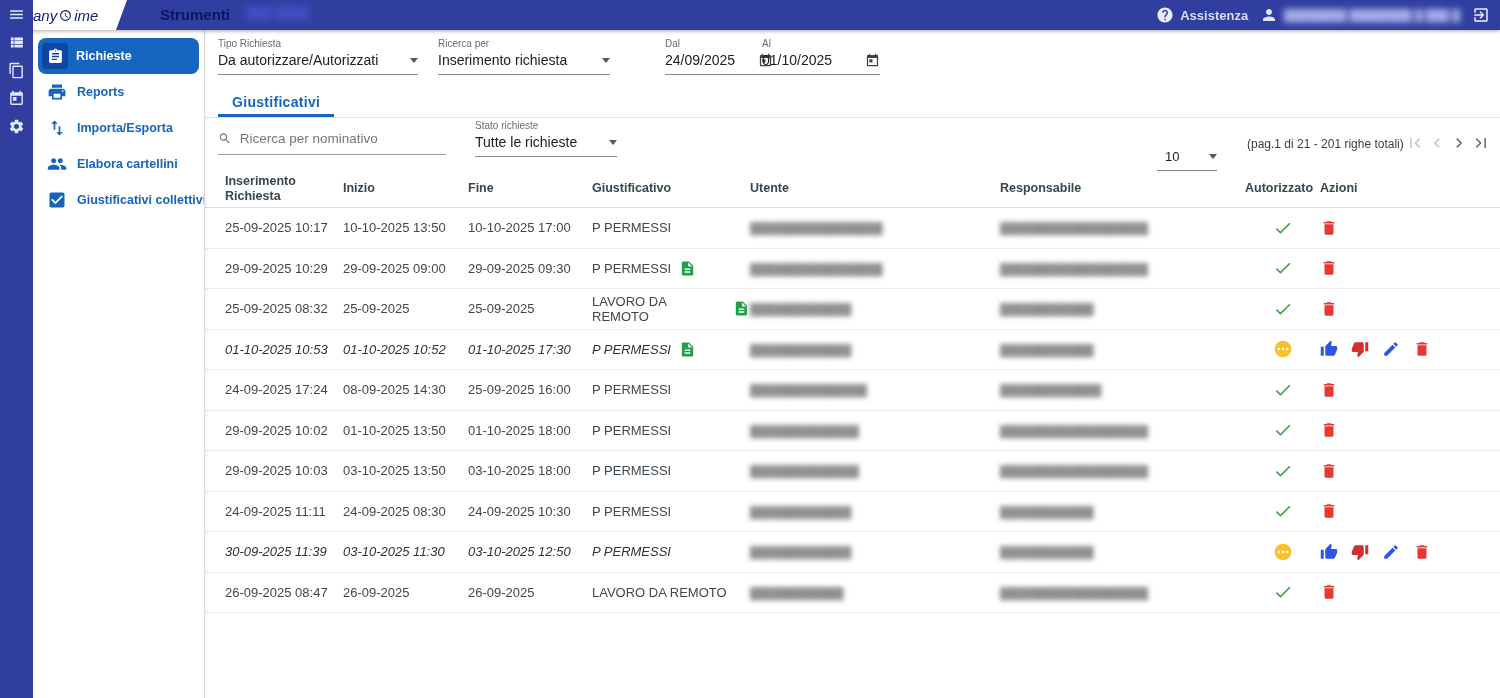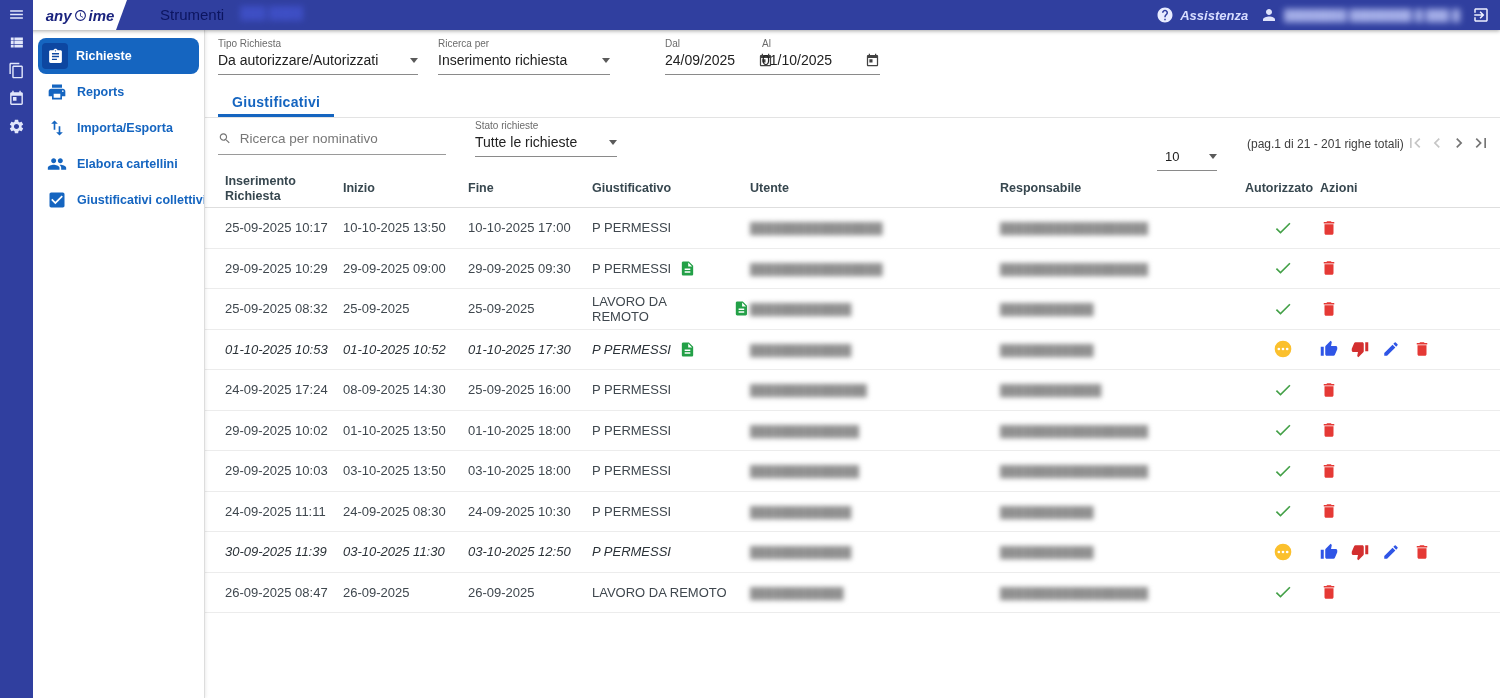--- a/index.html
+++ b/index.html
@@ -10,29 +10,29 @@
   }
   .ico { display:inline-flex; }
   .ico svg { width:100%; height:100%; display:block; }
 
   
   .topbar { position:absolute; left:0; top:0; width:1500px; height:30px; background:#303f9f; box-shadow:0 1px 4px rgba(0,0,0,.35); z-index:20; }
   .rail { position:absolute; left:0; top:0; width:33px; height:698px; background:#303f9f; z-index:21;
           display:flex; flex-direction:column; align-items:center; padding-top:6px; gap:11px; }
   .rail .ico { cursor:pointer; }
   .logo { position:absolute; left:33px; top:0; width:94px; height:30px; background:#fff; z-index:22;
-          display:flex; align-items:center; justify-content:center; gap:2px;
+          display:flex; align-items:center; gap:2px;
           clip-path:polygon(0 0,100% 0,calc(100% - 11px) 100%,0 100%);
-          color:#1a237e; font-weight:bold; font-style:italic; font-size:15px; }
-  .title { position:absolute; left:160px; top:6px; z-index:22; color:#0c1560; font-size:15px; font-weight:normal;
+          color:#1a237e; font-weight:normal; font-style:italic; font-size:15px; }
+  .title { position:absolute; left:160px; top:6px; z-index:22; color:#0c1560; font-size:15px; font-weight:bold;
            display:flex; gap:16px; }
   .redact { filter:blur(3px); opacity:.85; user-select:none; }
   .redact-b { color:#4152cc; font-size:12px; }
   .top-right { position:absolute; right:10px; top:0; height:30px; display:flex; align-items:center; gap:12px; z-index:22; }
-  .assist { display:flex; align-items:center; gap:6px; font-size:13px; font-weight:bold; color:#d7ddff; cursor:pointer;font-style:italic; }
+  .assist { display:flex; align-items:center; gap:6px; font-size:13px; font-weight:bold; color:#d7ddff; cursor:pointer; }
   .userbox { display:flex; align-items:center; gap:6px; cursor:pointer; }
   .redact-u { color:#b9c2f5; font-size:11px; }
 
   
   .sidebar { position:absolute; left:33px; top:30px; width:172px; bottom:0; background:#fff;
              border-right:1px solid #ddd; box-shadow:1px 0 3px rgba(0,0,0,.08); padding-top:8px; z-index:10; }
   .side-item { height:36px; display:flex; align-items:center; gap:10px; padding:0 4px 0 14px;
                color:#1565c0; font-size:12.5px; font-weight:bold; white-space:nowrap; cursor:pointer; overflow:hidden; }
   .side-item .ico { flex:0 0 auto; }
   .side-item.active { background:#1565c0; color:#fff; margin:0 5px; padding-left:4px; border-radius:8px; gap:8px; }

